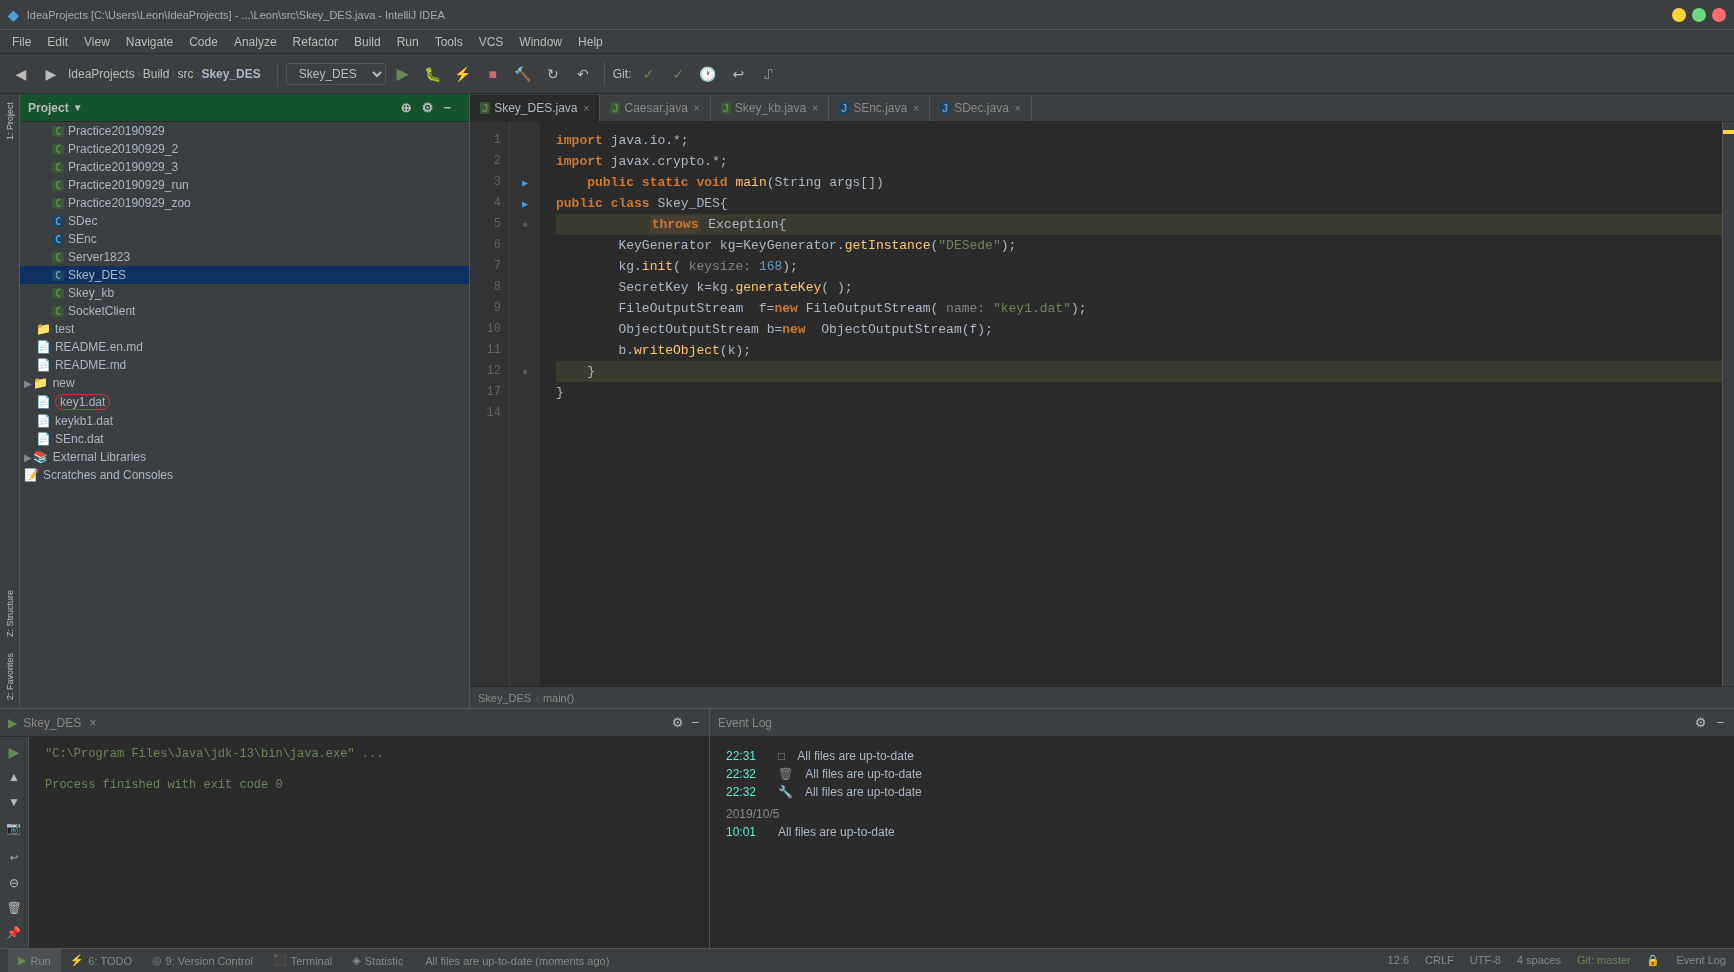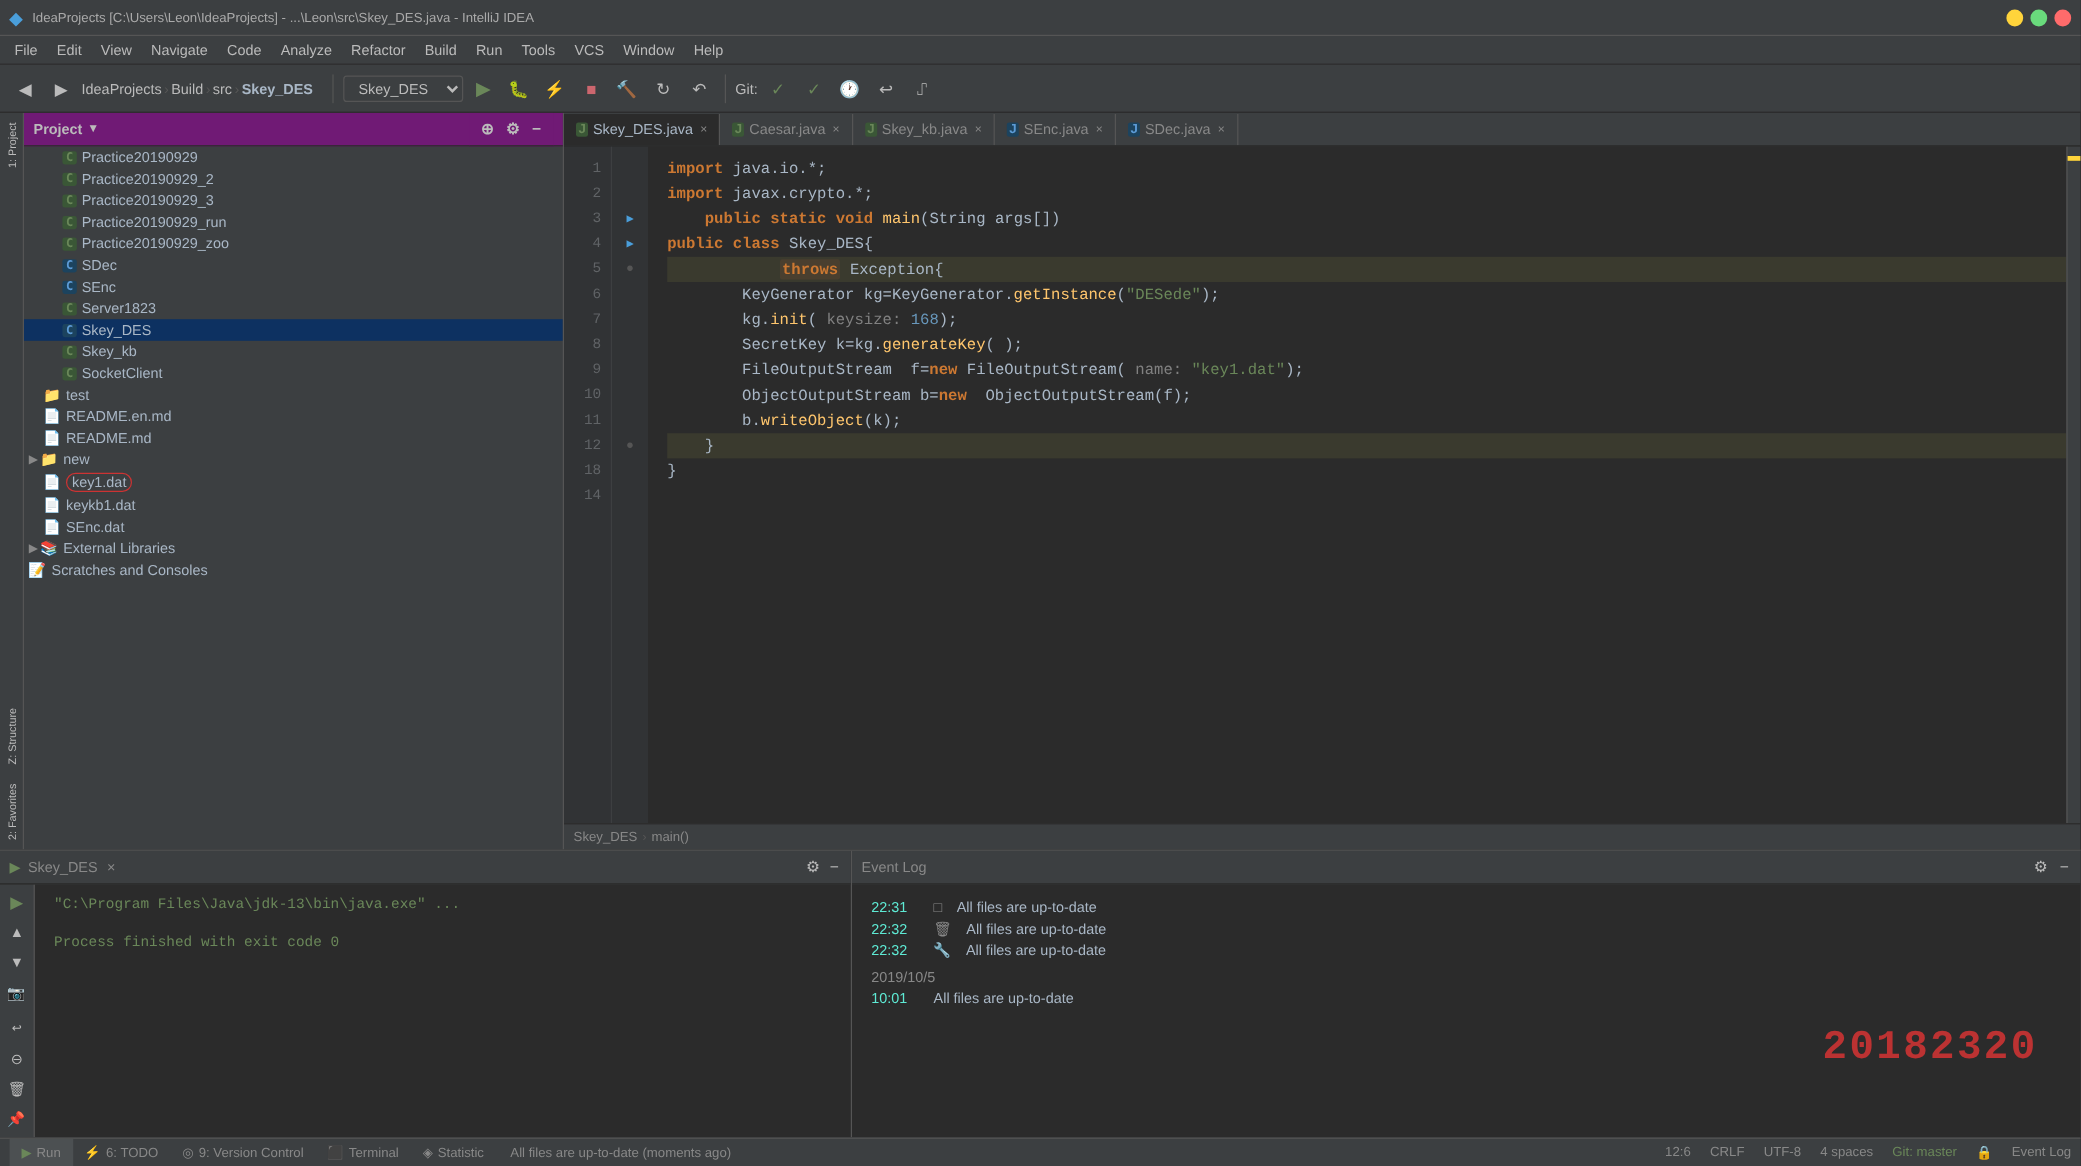--- a/index.html
+++ b/index.html
@@ -27,21 +27,21 @@
 
     
     .main-area { display: flex; flex: 1; overflow: hidden; }
 
     
     .left-strip { width: 20px; background: #3c3f41; display: flex; flex-direction: column; align-items: center; border-right: 1px solid #555; }
     .side-tab { writing-mode: vertical-rl; transform: rotate(180deg); font-size: 10px; color: #bbb; padding: 8px 2px; cursor: pointer; white-space: nowrap; }
 
     
     .project-panel { width: 450px; background: #3c3f41; border-right: 1px solid #555; display: flex; flex-direction: column; }
-    .panel-header { height: 28px; background: #701a75; display: flex; align-items: center; padding: 0 8px; border-bottom: 1px solid #2b2b2b; font-size: 12px; font-weight: bold; color: #bbb; }
+    .panel-header { height: 28px; background: #14532d; display: flex; align-items: center; padding: 0 8px; border-bottom: 1px solid #2b2b2b; font-size: 12px; font-weight: bold; color: #bbb; }
     .panel-header .header-icons { margin-left: auto; display: flex; gap: 4px; }
     .panel-icon { cursor: pointer; color: #bbb; font-size: 13px; padding: 2px; }
     .tree { flex: 1; overflow-y: auto; overflow-x: hidden; font-size: 12px; }
     .tree-item { display: flex; align-items: center; padding: 2px 0; cursor: pointer; white-space: nowrap; }
     .tree-item.selected { background: #0d3161; }
 
     
     .editor-area { flex: 1; display: flex; flex-direction: column; overflow: hidden; }
     .tab-bar { height: 28px; background: #3c3f41; display: flex; align-items: flex-end; border-bottom: 1px solid #2b2b2b; overflow-x: auto; }
     .tab { display: flex; align-items: center; padding: 4px 10px; font-size: 12px; cursor: pointer; border-right: 1px solid #555; color: #888; white-space: nowrap; height: 26px; }
@@ -314,21 +314,21 @@
         <div style="line-height:21px;">3</div>
         <div style="line-height:21px;">4</div>
         <div style="line-height:21px;">5</div>
         <div style="line-height:21px;">6</div>
         <div style="line-height:21px;">7</div>
         <div style="line-height:21px;">8</div>
         <div style="line-height:21px;">9</div>
         <div style="line-height:21px;">10</div>
         <div style="line-height:21px;">11</div>
         <div style="line-height:21px;">12</div>
-        <div style="line-height:21px;">18</div>
+        <div style="line-height:21px;">17</div>
         <div style="line-height:21px;">14</div>
       </div>
       <div style="width:30px; background:#313335; flex-shrink:0; padding-top:8px;">
         <div style="height:21px;"></div>
         <div style="height:21px;"></div>
         <div style="height:21px; display:flex; align-items:center; justify-content:center;">
             <span class="gutter-arrow">▶</span>
           </div>
         <div style="height:21px; display:flex; align-items:center; justify-content:center;">
             <span class="gutter-arrow">▶</span>
@@ -461,21 +461,20 @@
           <span style="color:#888;">🔧</span>
           <span>All files are up-to-date</span>
         </div>
         <div style="margin-top:8px;">
           <span style="color:#888;">2019/10/5</span>
         </div>
         <div class="event-entry">
           <span class="event-time">10:01</span>
           <span>All files are up-to-date</span>
         </div>
-        <div class="watermark" style="color:#cc3333; font-size:34px; font-weight:bold; text-align:right; padding-right:20px; margin-top:16px; font-family:'Courier New',monospace; letter-spacing:2px; opacity:0.9;">20182320</div>
       </div>
     </div>
   </div>
 </div>
 
 <div class="status-bar">
   <div class="status-tabs">
     <div class="status-tab run-tab-active">
       <span style="color:#6a8759;">▶</span>
       <span>Run</span>

